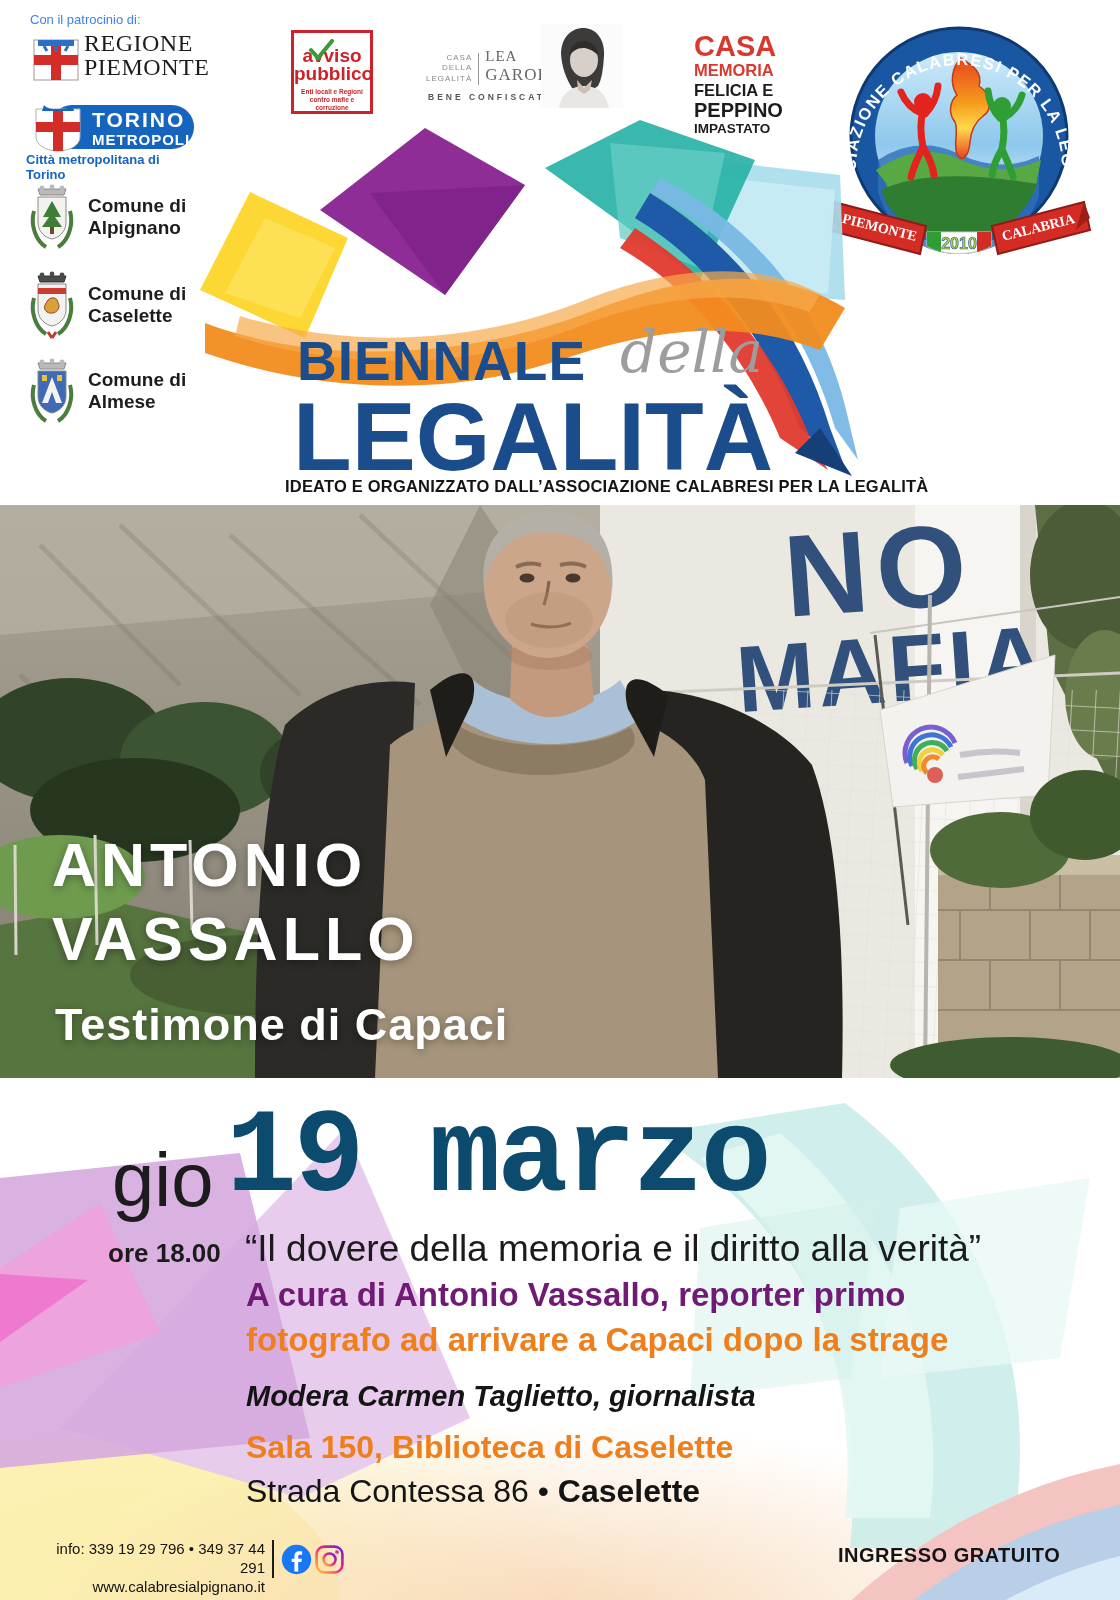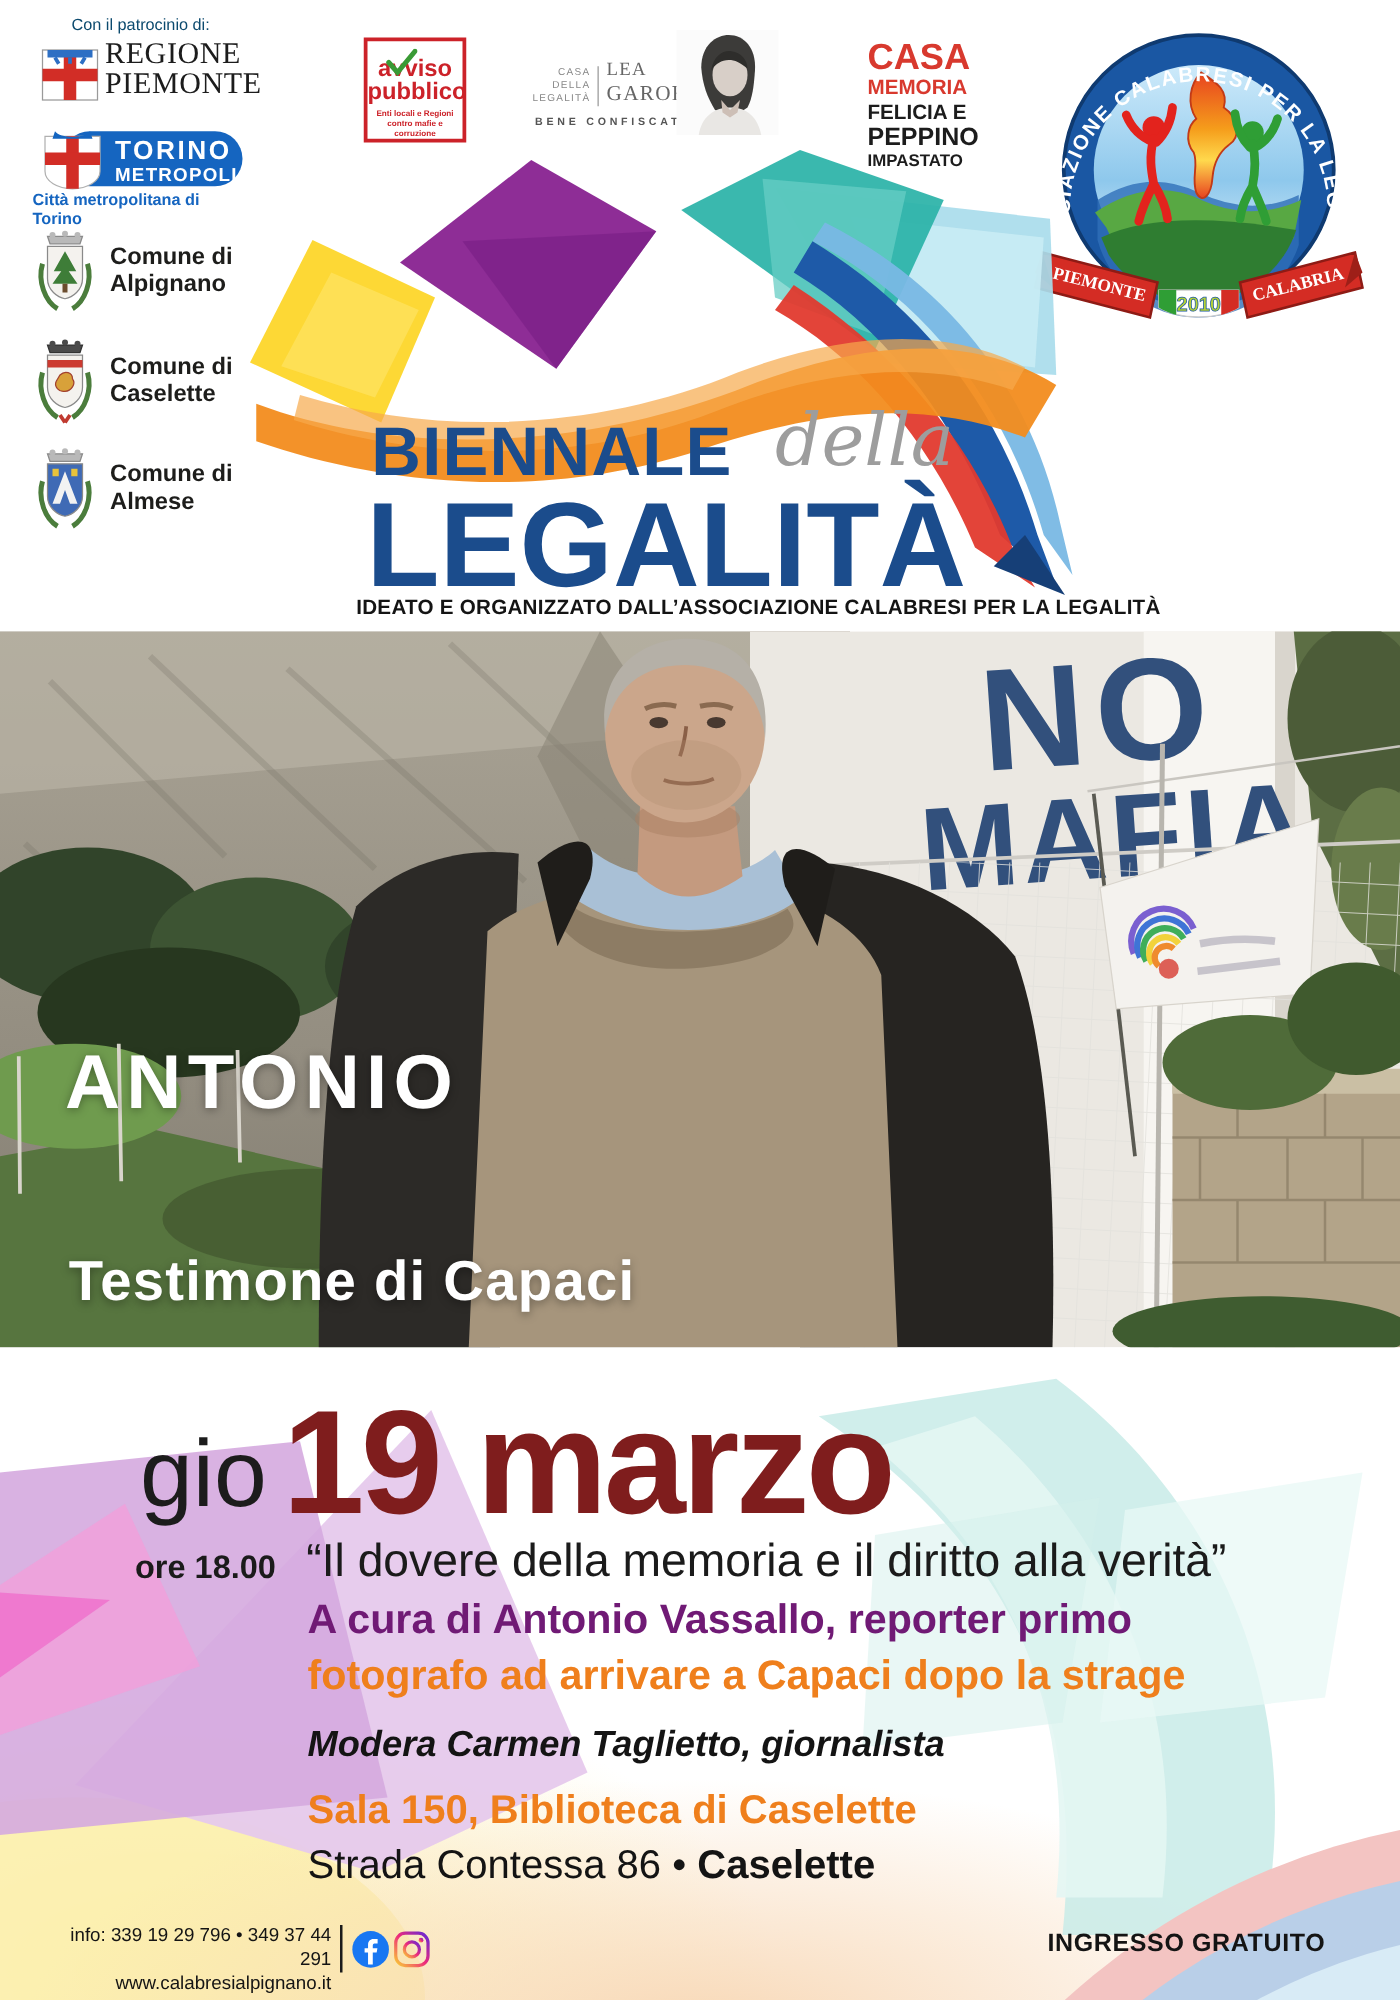--- a/index.html
+++ b/index.html
@@ -1,20 +1,20 @@
 <!DOCTYPE html>
 <html><head>
 <meta charset="utf-8">
 <style>
   html,body{margin:0;padding:0;background:#888;}
   .poster{position:relative;width:1120px;height:1600px;background:#ffffff;overflow:hidden;
           font-family:"Liberation Sans",sans-serif;color:#1a1a1a;}
   .abs{position:absolute;}
   
-  .patronage-heading{left:30px;top:12px;width:165px;text-align:center;font-size:13px;color:#0c4a6e;}
+  .patronage-heading{left:30px;top:12px;width:165px;text-align:left;font-size:13px;color:#3b82f6;}
   .regione-text{left:84px;top:31px;font-family:"Liberation Serif",serif;font-size:24px;line-height:1.02;color:#1c1c1c;letter-spacing:.5px;}
   .torino-sub{left:26px;top:152px;width:175px;font-size:13px;font-weight:bold;color:#1565c0;}
   .comune{position:absolute;left:28px;display:flex;align-items:center;gap:12px;}
   .comune .lbl{font-size:19px;font-weight:bold;line-height:1.18;color:#1d1d1b;}
   
   .avviso{left:291px;top:30px;width:82px;height:84px;border:3px solid #cc2229;background:#fff;
           text-align:center;padding-top:14px;box-sizing:border-box;position:absolute;}
   .avviso .a1,.avviso .a2{color:#cc2229;font-weight:800;font-size:19px;line-height:.95;}
   .avviso .tg{color:#cc2229;font-size:6.5px;font-weight:bold;line-height:1.25;margin-top:5px;}
   .avviso svg{position:absolute;left:14px;top:6px;}
@@ -37,21 +37,21 @@
   .t-sub{left:285px;top:477px;font-size:16.5px;font-weight:800;color:#141414;letter-spacing:.2px;}
   
   .photo{left:0;top:505px;width:1120px;height:573px;position:absolute;overflow:hidden;}
   .ph-name{position:absolute;left:52px;color:#fff;font-weight:800;letter-spacing:5px;font-size:61px;
            text-shadow:0 2px 8px rgba(0,0,0,.35);line-height:1;}
   .ph-role{position:absolute;left:55px;top:494px;color:#fff;font-weight:800;font-size:45px;letter-spacing:1px;
            text-shadow:0 2px 8px rgba(0,0,0,.35);}
   
   .bottom{left:0;top:1078px;width:1120px;height:672px;position:absolute;}
   .b-day{left:112px;top:58px;font-size:76px;color:#1c1c1c;position:absolute;}
-  .b-date{left:226px;top:24px;font-size:118px;font-weight:700;color:#7f1d1d;letter-spacing:-3px;position:absolute;}
+  .b-date{left:226px;top:14px;font-size:118px;font-weight:700;color:#0c4a6e;letter-spacing:-3px;position:absolute;font-family:Liberation Mono, monospace;}
   .b-time{left:108px;top:160px;font-size:26px;font-weight:800;color:#1b1b1b;position:absolute;}
   .b-quote{left:245px;top:150px;font-size:37px;font-weight:400;color:#1b1b1b;position:absolute;}
   .b-cur1{left:246px;top:198px;font-size:33px;font-weight:700;color:#701a75;position:absolute;}
   .b-cur2{left:246px;top:243px;font-size:33px;font-weight:700;color:#ef7f1c;position:absolute;}
   .b-mod{left:246px;top:302px;font-size:29px;font-weight:700;font-style:italic;color:#141414;position:absolute;}
   .b-venue{left:246px;top:351px;font-size:32px;font-weight:700;color:#ef7f1c;position:absolute;}
   .b-addr{left:246px;top:395px;font-size:32px;color:#141414;position:absolute;}
   .b-addr b{font-weight:800;}
   .f-info{left:50px;top:462px;width:215px;text-align:right;font-size:15px;font-weight:400;color:#141414;line-height:1.25;position:absolute;}
   .f-div{left:272px;top:462px;width:2px;height:38px;background:#1b1b1b;position:absolute;}
@@ -327,20 +327,21 @@
         <path d="M516 62 C524 58 534 58 541 60 M560 60 C568 58 578 58 586 62" stroke="#8a6a50" stroke-width="4" fill="none"></path>
         <ellipse cx="527" cy="73" rx="7.5" ry="4.5" fill="#3a2e26" opacity=".9"></ellipse>
         <ellipse cx="573" cy="73" rx="7.5" ry="4.5" fill="#3a2e26" opacity=".9"></ellipse>
         <path d="M549 76 C548 86 546 94 544 100 M531 119 C542 123 560 123 571 118" stroke="#8a5f47" stroke-width="3" fill="none"></path>
         <ellipse cx="549" cy="115" rx="44" ry="28" fill="#b08a6e" opacity=".3"></ellipse>
         <path d="M430 185 C455 163 482 158 472 198 L446 252 Z" fill="#1f1d1a"></path>
         <path d="M668 190 C642 168 618 166 628 204 L654 252 Z" fill="#1f1d1a"></path>
       </g>
     </svg>
     <div class="ph-name" style="top:330px">ANTONIO</div>
+    <div class="ph-name" style="top:404px">VASSALLO</div>
     <div class="ph-role">Testimone di Capaci</div>
   </div>
 
   <div class="bottom">
     <svg width="1120" height="522" viewBox="0 0 1120 522" style="position:absolute;left:0;top:0">
       <defs>
         <radialGradient id="yg">
             <stop offset="0" stop-color="#fcf0ae"></stop>
             <stop offset="1" stop-color="#fcf0ae" stop-opacity="0"></stop>
           </radialGradient>

